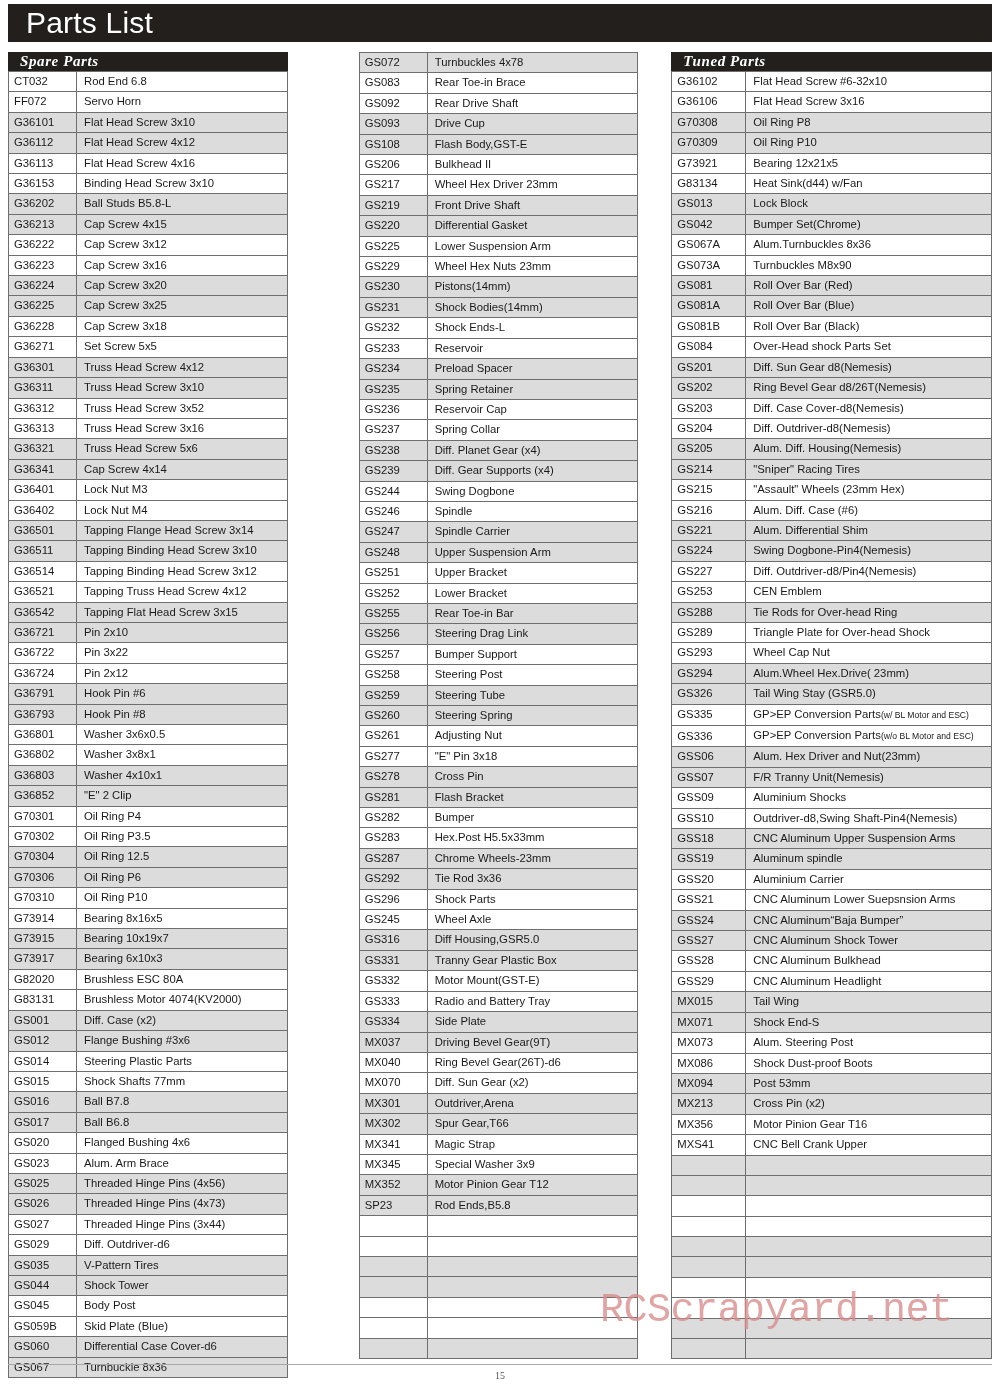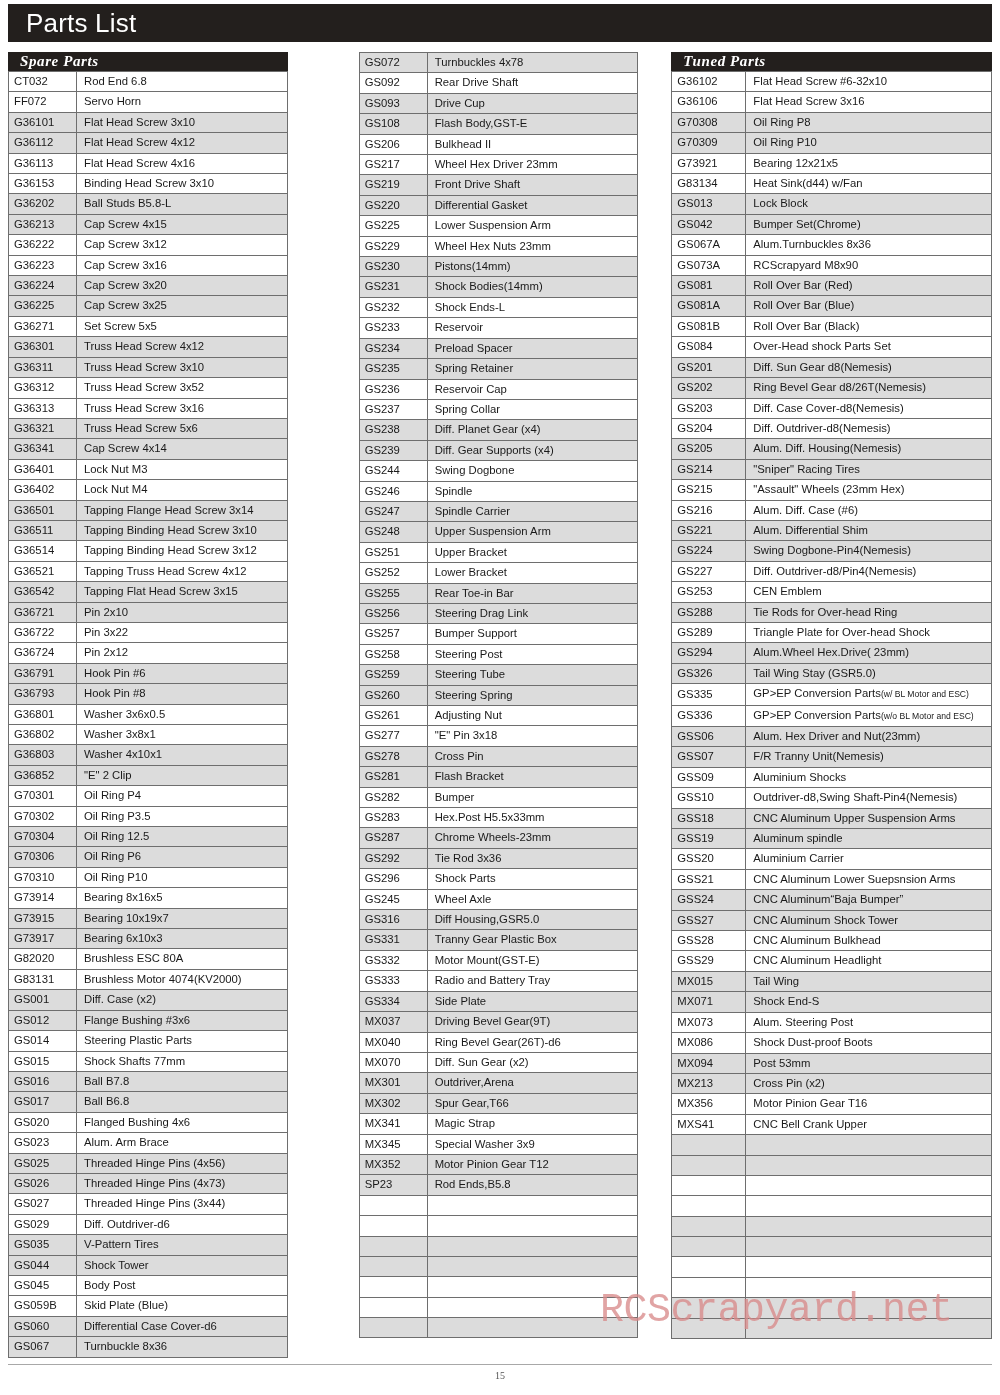--- a/index.html
+++ b/index.html
@@ -22,21 +22,21 @@
     left: 8px;
     top: 4px;
     width: 984px;
     height: 38px;
     background: #231f1d;
     display: flex;
     align-items: center;
   }
   .page-banner-title {
     color: #ffffff;
-    font-size: 26px;
+    font-size: 30px;
     font-weight: 400;
     letter-spacing: 0.2px;
     padding-left: 18px;
     font-family: "Liberation Sans", sans-serif;
   }
 
   
   .columns {
     position: absolute;
     left: 8px;
@@ -187,20 +187,24 @@
           </tr>
           <tr class="shade">
             <td class="code">G36224</td>
             <td class="desc">Cap Screw 3x20</td>
           </tr>
           <tr class="shade">
             <td class="code">G36225</td>
             <td class="desc">Cap Screw 3x25</td>
           </tr>
           <tr class="plain">
+            <td class="code">G36228</td>
+            <td class="desc">Cap Screw 3x18</td>
+          </tr>
+          <tr class="plain">
             <td class="code">G36271</td>
             <td class="desc">Set Screw 5x5</td>
           </tr>
           <tr class="shade">
             <td class="code">G36301</td>
             <td class="desc">Truss Head Screw 4x12</td>
           </tr>
           <tr class="shade">
             <td class="code">G36311</td>
             <td class="desc">Truss Head Screw 3x10</td>
@@ -399,20 +403,24 @@
           </tr>
         </tbody>
       </table>
     </div>
     <div class="col col-2">
       <table class="parts">
         <tbody>
           <tr class="shade">
             <td class="code">GS072</td>
             <td class="desc">Turnbuckles 4x78</td>
+          </tr>
+          <tr class="plain">
+            <td class="code">GS083</td>
+            <td class="desc">Rear Toe-in Brace</td>
           </tr>
           <tr class="plain">
             <td class="code">GS092</td>
             <td class="desc">Rear Drive Shaft</td>
           </tr>
           <tr class="shade">
             <td class="code">GS093</td>
             <td class="desc">Drive Cup</td>
           </tr>
           <tr class="shade">
@@ -693,21 +701,21 @@
           <tr class="shade">
             <td class="code">GS042</td>
             <td class="desc">Bumper Set(Chrome)</td>
           </tr>
           <tr class="plain">
             <td class="code">GS067A</td>
             <td class="desc">Alum.Turnbuckles 8x36</td>
           </tr>
           <tr class="plain">
             <td class="code">GS073A</td>
-            <td class="desc">RCScrapyard M8x90</td>
+            <td class="desc">Turnbuckles M8x90</td>
           </tr>
           <tr class="shade">
             <td class="code">GS081</td>
             <td class="desc">Roll Over Bar (Red)</td>
           </tr>
           <tr class="shade">
             <td class="code">GS081A</td>
             <td class="desc">Roll Over Bar (Blue)</td>
           </tr>
           <tr class="plain">
@@ -766,20 +774,24 @@
             <td class="code">GS253</td>
             <td class="desc">CEN Emblem</td>
           </tr>
           <tr class="shade">
             <td class="code">GS288</td>
             <td class="desc">Tie Rods for Over-head Ring</td>
           </tr>
           <tr class="plain">
             <td class="code">GS289</td>
             <td class="desc">Triangle Plate for Over-head Shock</td>
+          </tr>
+          <tr class="plain">
+            <td class="code">GS293</td>
+            <td class="desc">Wheel Cap Nut</td>
           </tr>
           <tr class="shade">
             <td class="code">GS294</td>
             <td class="desc">Alum.Wheel Hex.Drive( 23mm)</td>
           </tr>
           <tr class="shade">
             <td class="code">GS326</td>
             <td class="desc">Tail Wing Stay (GSR5.0)</td>
           </tr>
           <tr class="plain">

